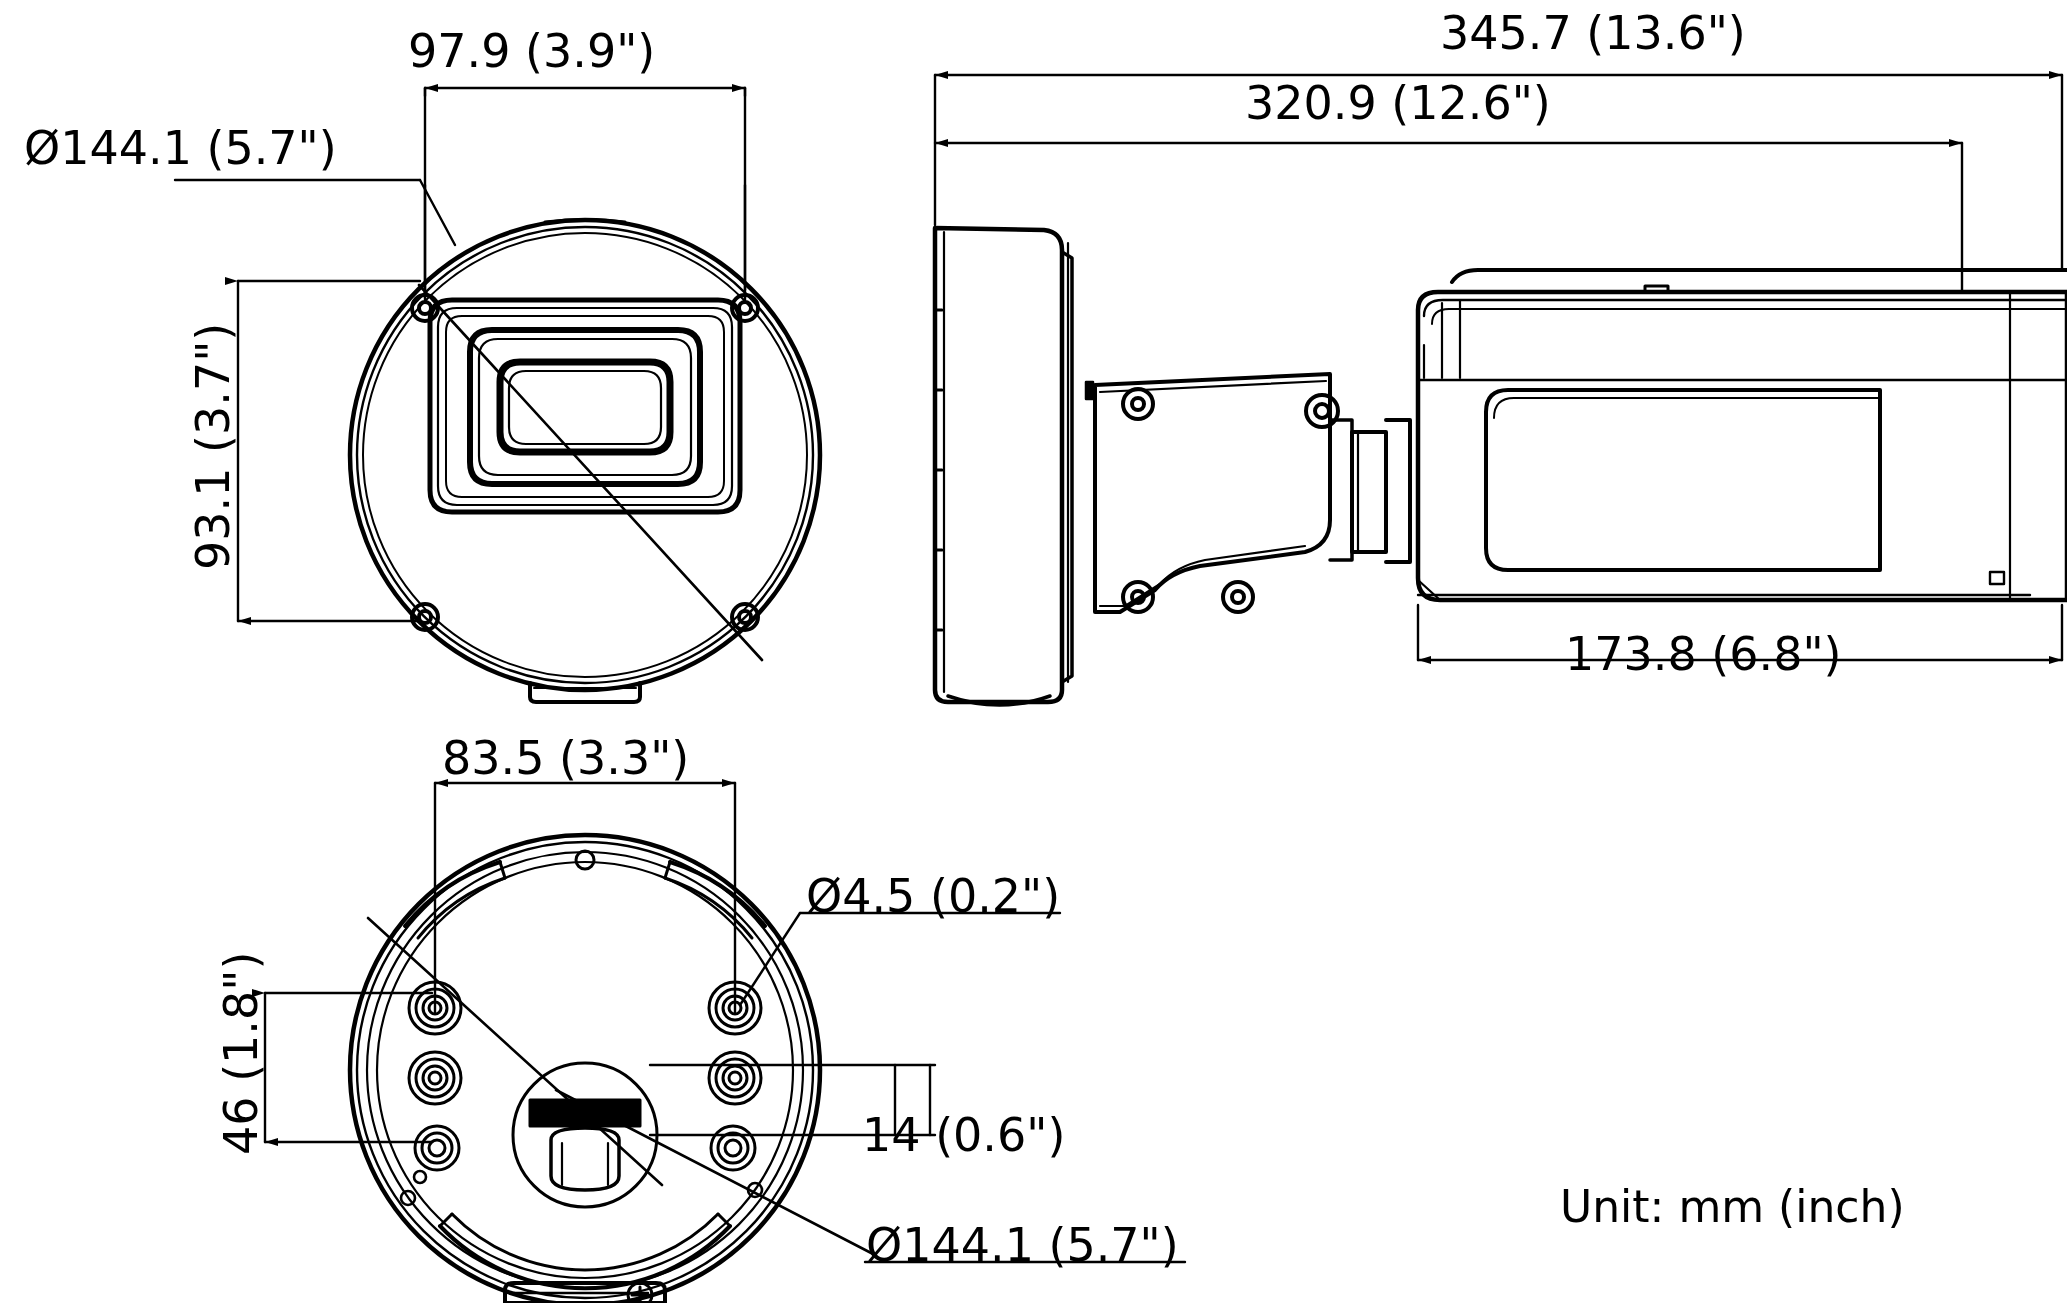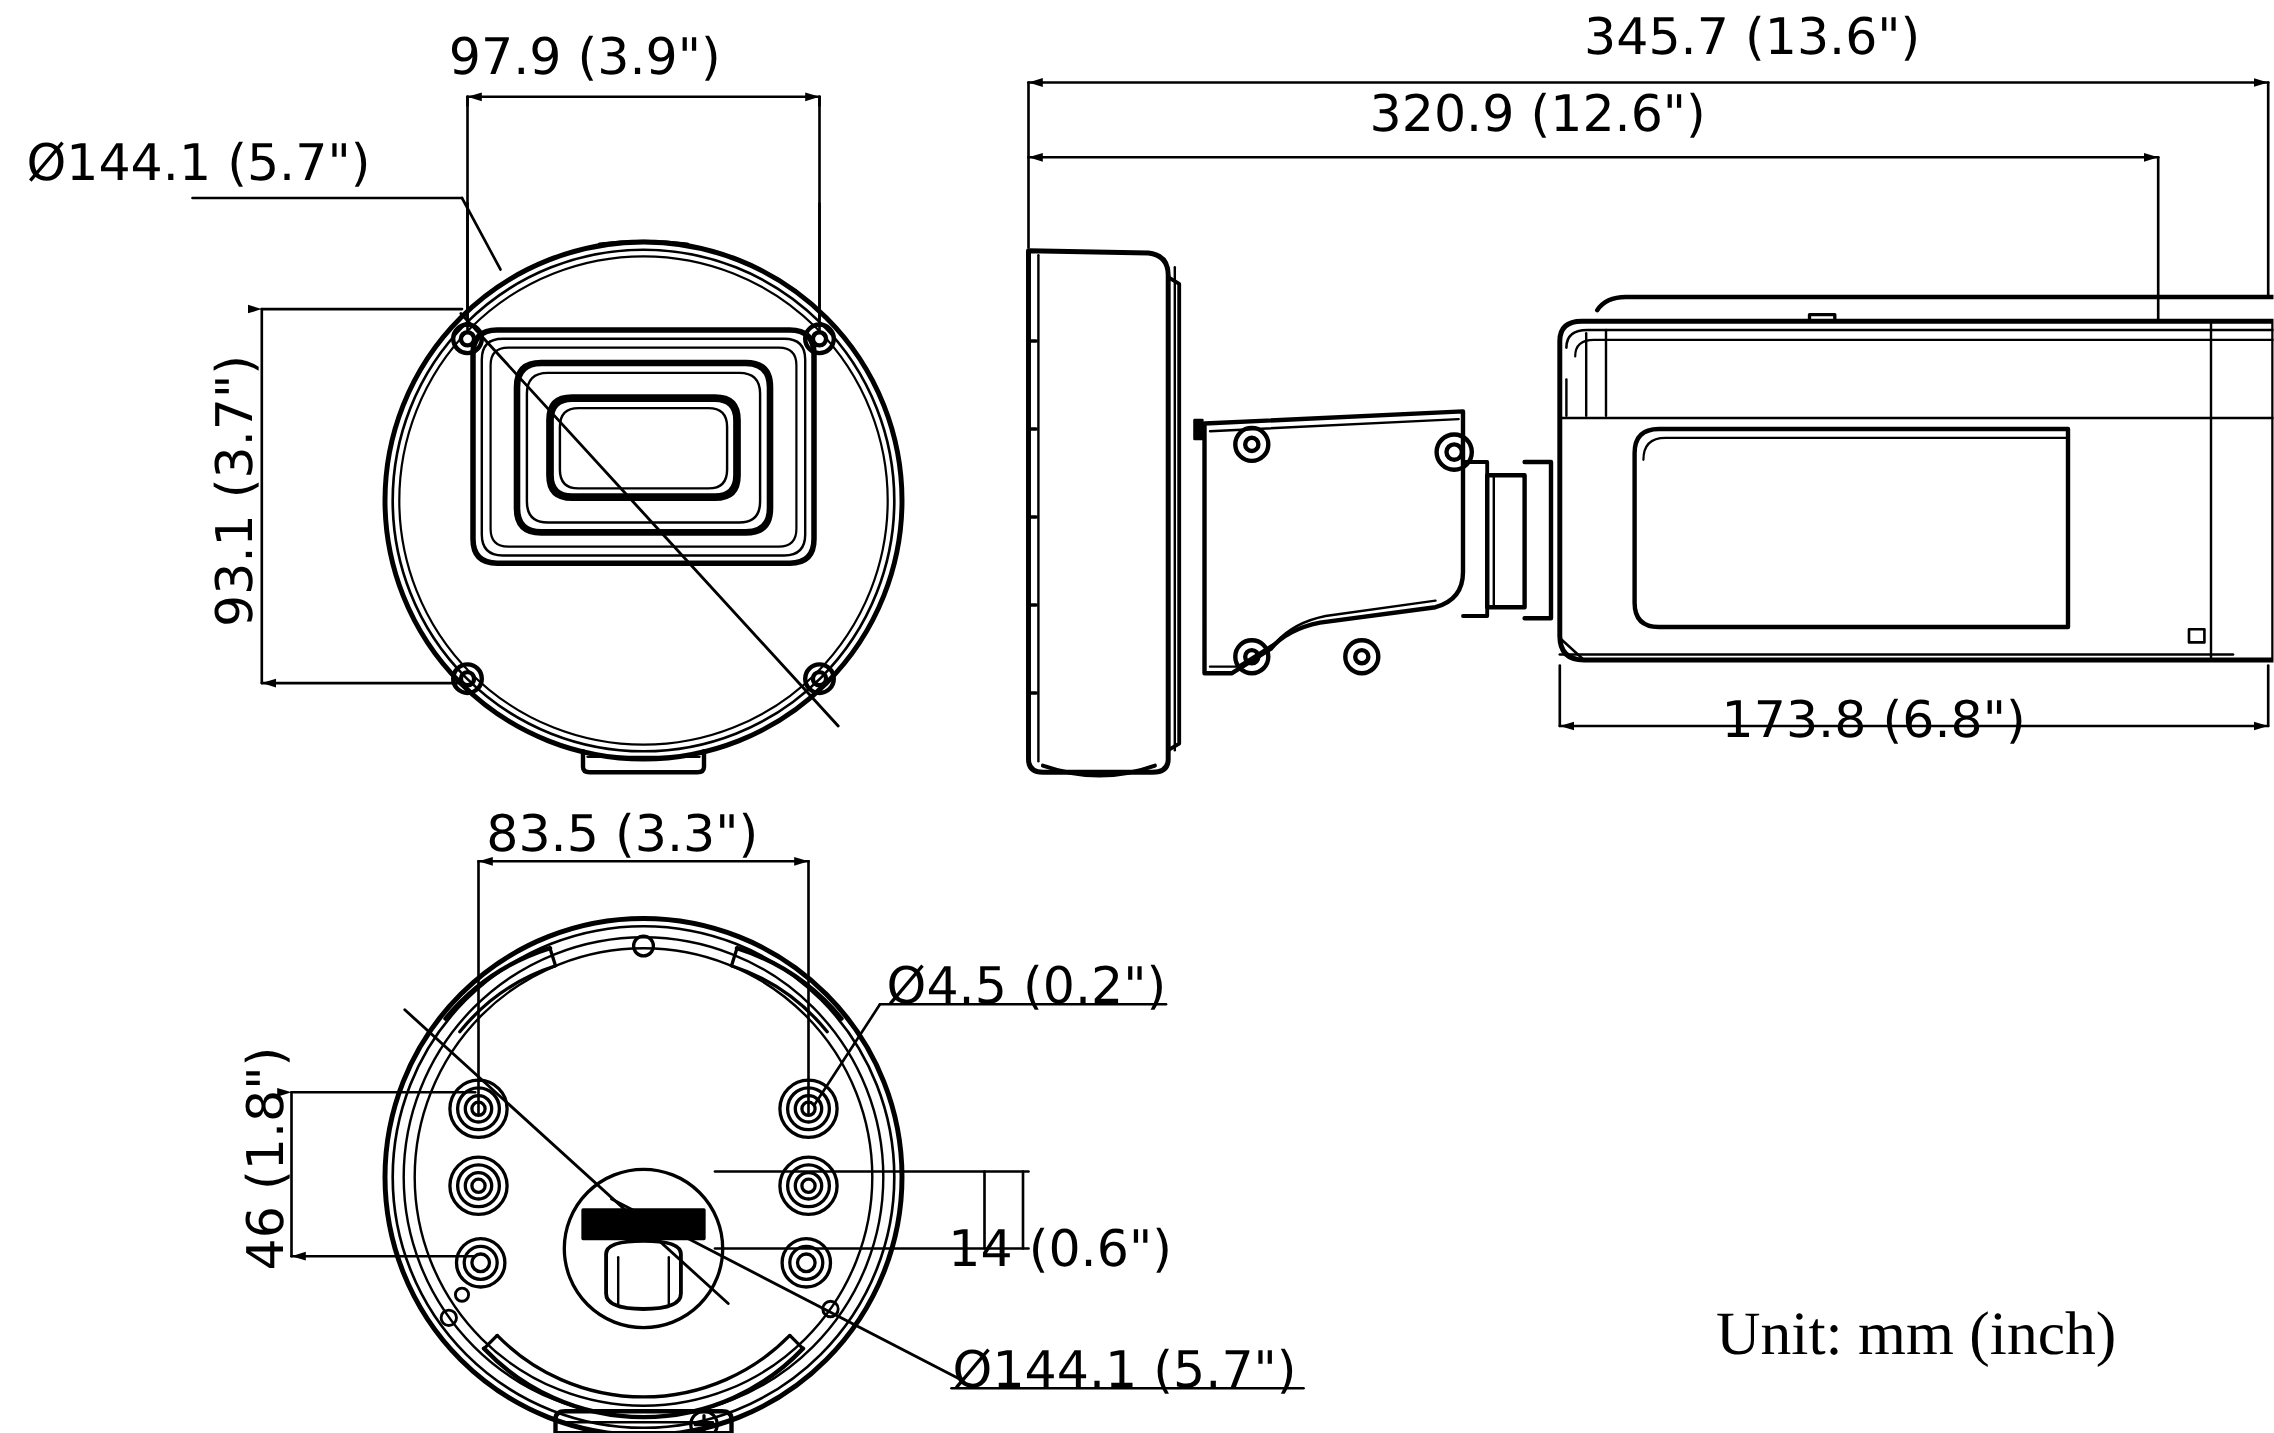--- a/index.html
+++ b/index.html
@@ -30,22 +30,21 @@
     line-height: 1;
     color: #000;
     white-space: nowrap;
     letter-spacing: 0px;
   }
   .lbl-rot {
     transform-origin: left top;
     transform: rotate(-90deg);
   }
   .unit {
-    font-size: 56px;
-    font-family: Liberation Serif, serif;
+    font-size: 44px;
   }
 </style>
 </head>
 <body>
 
 <div id="page">
 
   <svg class="drawing" viewBox="0 0 2067 1303">
     <defs>
       <marker id="arrL" markerWidth="14" markerHeight="10" refX="1" refY="5" orient="auto" markerUnits="userSpaceOnUse">

